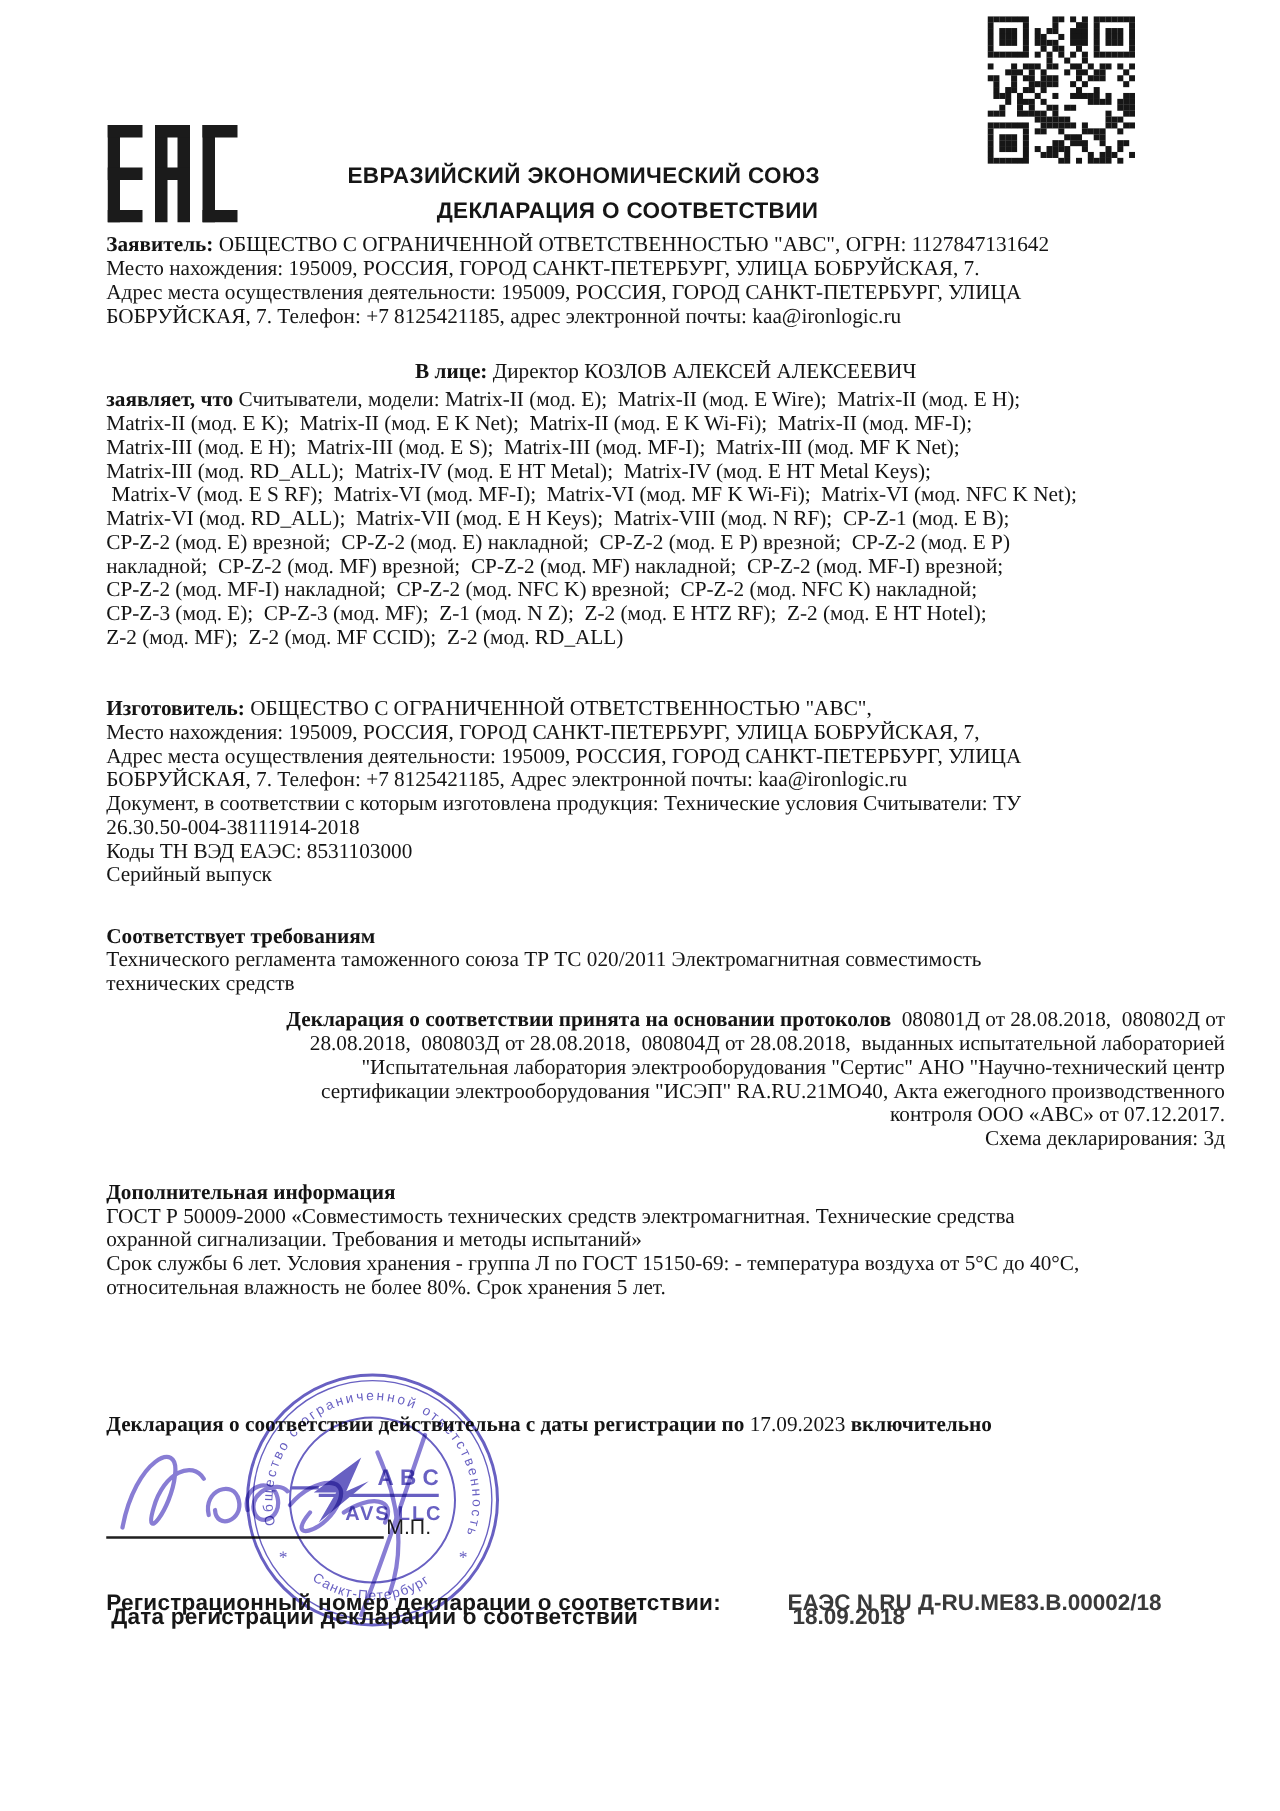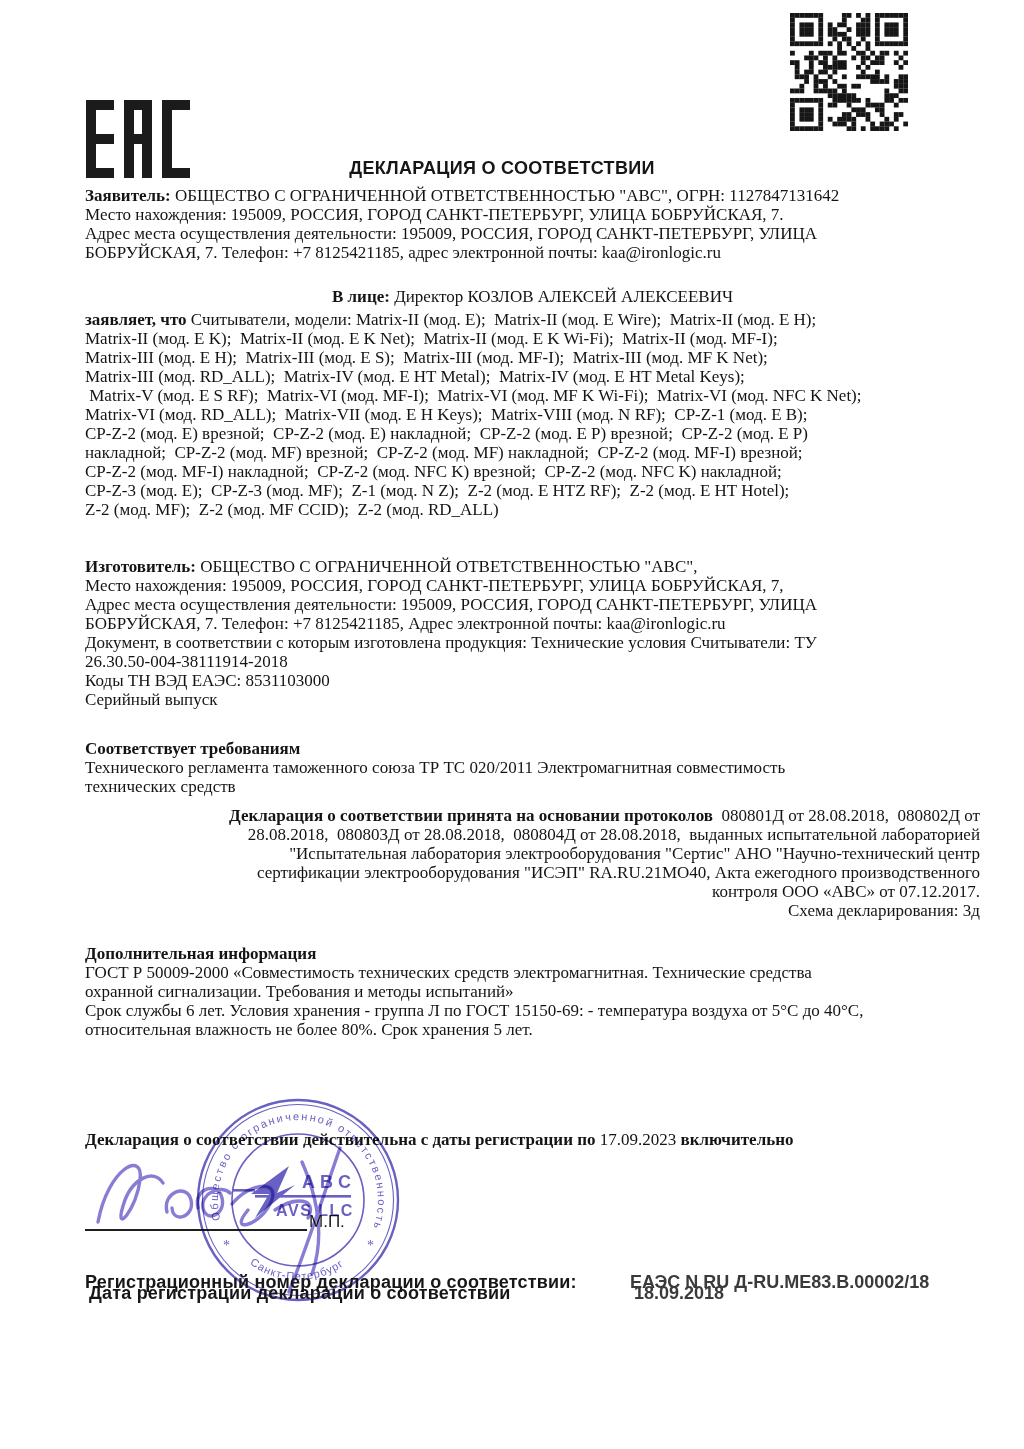--- a/index.html
+++ b/index.html
@@ -368,20 +368,21 @@
       <rect x="12" y="24" width="1.02" height="1.02" fill="#161616"></rect>
       <rect x="13" y="24" width="1.02" height="1.02" fill="#161616"></rect>
       <rect x="15" y="24" width="1.02" height="1.02" fill="#161616"></rect>
       <rect x="17" y="24" width="1.02" height="1.02" fill="#161616"></rect>
       <rect x="18" y="24" width="1.02" height="1.02" fill="#161616"></rect>
       <rect x="19" y="24" width="1.02" height="1.02" fill="#161616"></rect>
       <rect x="20" y="24" width="1.02" height="1.02" fill="#161616"></rect>
       <rect x="22" y="24" width="1.02" height="1.02" fill="#161616"></rect>
     </svg>
 
+  <div class="title-line t1">ЕВРАЗИЙСКИЙ ЭКОНОМИЧЕСКИЙ СОЮЗ</div>
   <div class="title-line t2">ДЕКЛАРАЦИЯ О СООТВЕТСТВИИ</div>
 
   <div class="para p-applicant"><b>Заявитель:</b><span> ОБЩЕСТВО С ОГРАНИЧЕННОЙ ОТВЕТСТВЕННОСТЬЮ "АВС", ОГРН: 1127847131642
 Место нахождения: 195009, РОССИЯ, ГОРОД САНКТ-ПЕТЕРБУРГ, УЛИЦА БОБРУЙСКАЯ, 7.
 Адрес места осуществления деятельности: 195009, РОССИЯ, ГОРОД САНКТ-ПЕТЕРБУРГ, УЛИЦА
 БОБРУЙСКАЯ, 7. Телефон: +7 8125421185, адрес электронной почты: kaa@ironlogic.ru</span></div>
 
   <div class="para p-person"><b>В лице:</b><span> Директор КОЗЛОВ АЛЕКСЕЙ АЛЕКСЕЕВИЧ</span></div>
 
   <div class="para p-declares"><b>заявляет, что</b><span> Считыватели, модели: Matrix-II (мод. E);  Matrix-II (мод. E Wire);  Matrix-II (мод. E H);

